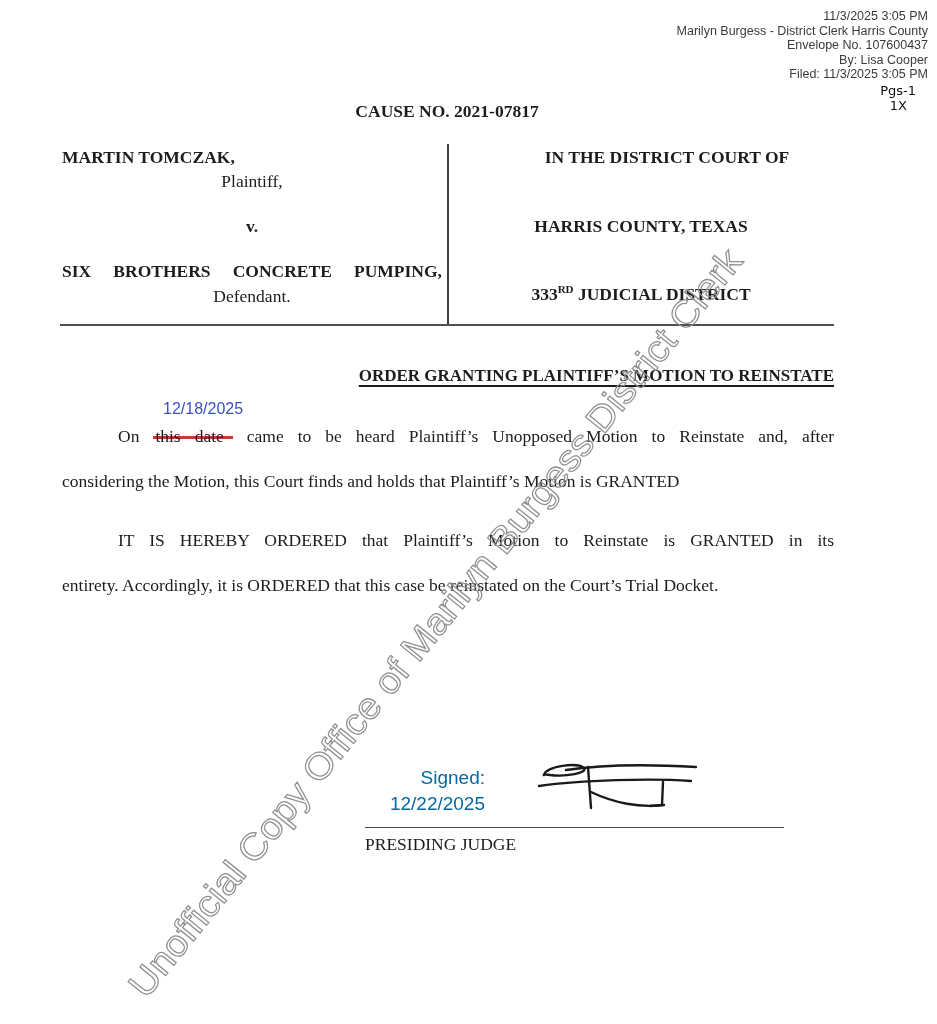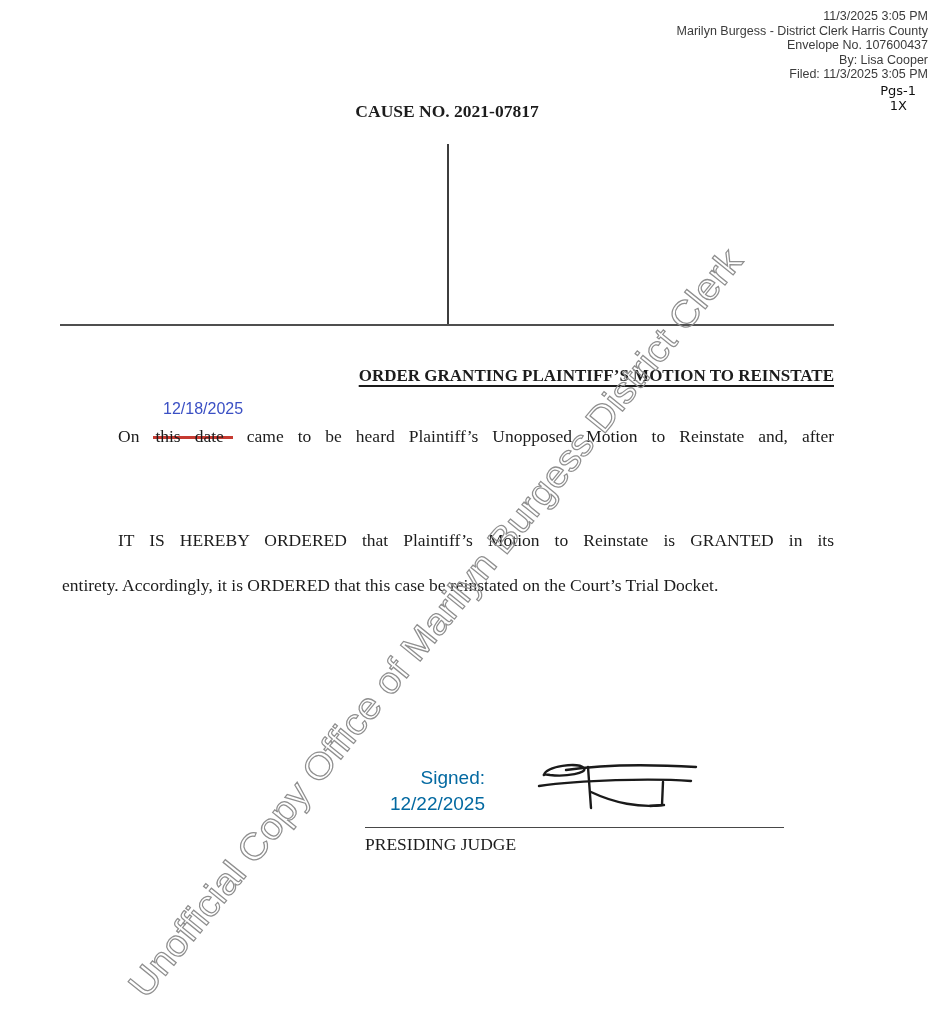--- a/index.html
+++ b/index.html
@@ -76,29 +76,42 @@
     <div>Filed: 11/3/2025 3:05 PM</div>
   </div>
   <div class="pgs">
     <div>Pgs-1</div>
     <div class="copies">1X</div>
   </div>
 
   <div class="cause">CAUSE NO. 2021-07817</div>
 
   <div class="caption">
+    <div class="cap-left">
+      <div class="cap-row b" style="top:7px; position:relative;">MARTIN TOMCZAK,</div>
+      <div class="cap-row cap-center" style="top:31px;">Plaintiff,</div>
+      <div class="cap-row cap-center b" style="top:76px;">v.</div>
+      <div class="cap-row b cap-justify" style="top:121px;">SIX BROTHERS CONCRETE PUMPING,</div>
+      <div class="cap-row cap-center" style="top:146px;">Defendant.</div>
+    </div>
     <div class="cap-divider"></div>
+    <div class="cap-right">
+      <div class="cap-row" style="top:7px; position:relative;">IN THE DISTRICT COURT OF</div>
+      <div class="cap-row" style="top:76px;">HARRIS COUNTY, TEXAS</div>
+      <div class="cap-row" style="top:144px;"><span>333</span><sup class="ord">RD</sup><span> JUDICIAL DISTRICT</span></div>
+    </div>
   </div>
   <div class="rule"></div>
 
   <div class="order-title">ORDER GRANTING PLAINTIFF’S MOTION TO REINSTATE</div>
 
   <div class="annotation">12/18/2025</div>
 
   <div class="line just indent" style="top:426px;"><span>On </span><span class="struck">this date</span><span> came to be heard Plaintiff’s Unopposed Motion to Reinstate and, after</span></div>
+  <div class="line" style="top:471px;">considering the Motion, this Court finds and holds that Plaintiff’s Motion is GRANTED</div>
 
   <div class="line just indent" style="top:530px;">IT IS HEREBY ORDERED that Plaintiff’s Motion to Reinstate is GRANTED in its</div>
   <div class="line" style="top:575px;">entirety. Accordingly, it is ORDERED that this case be reinstated on the Court’s Trial Docket.</div>
 
 
   <div class="signed">
     <div>Signed:</div>
     <div>12/22/2025</div>
   </div>
   <svg class="sig-svg" width="165" height="60" viewBox="0 0 165 60">

